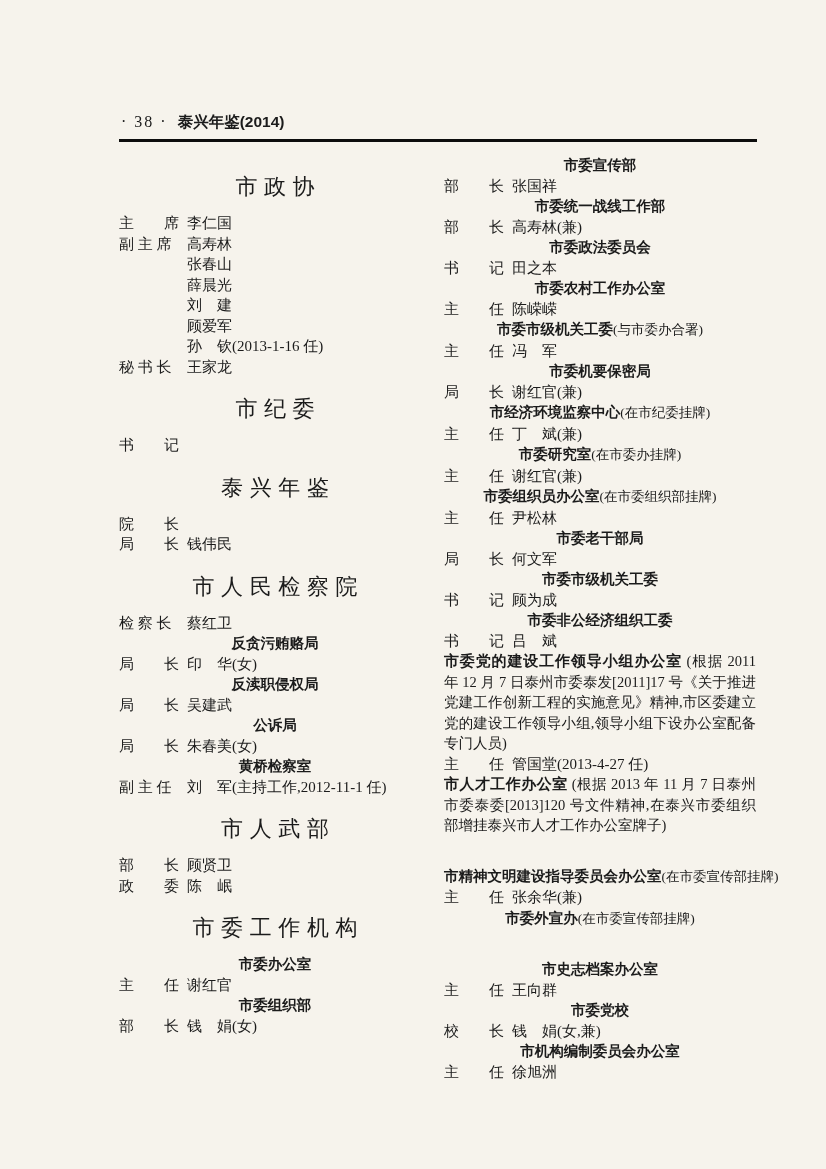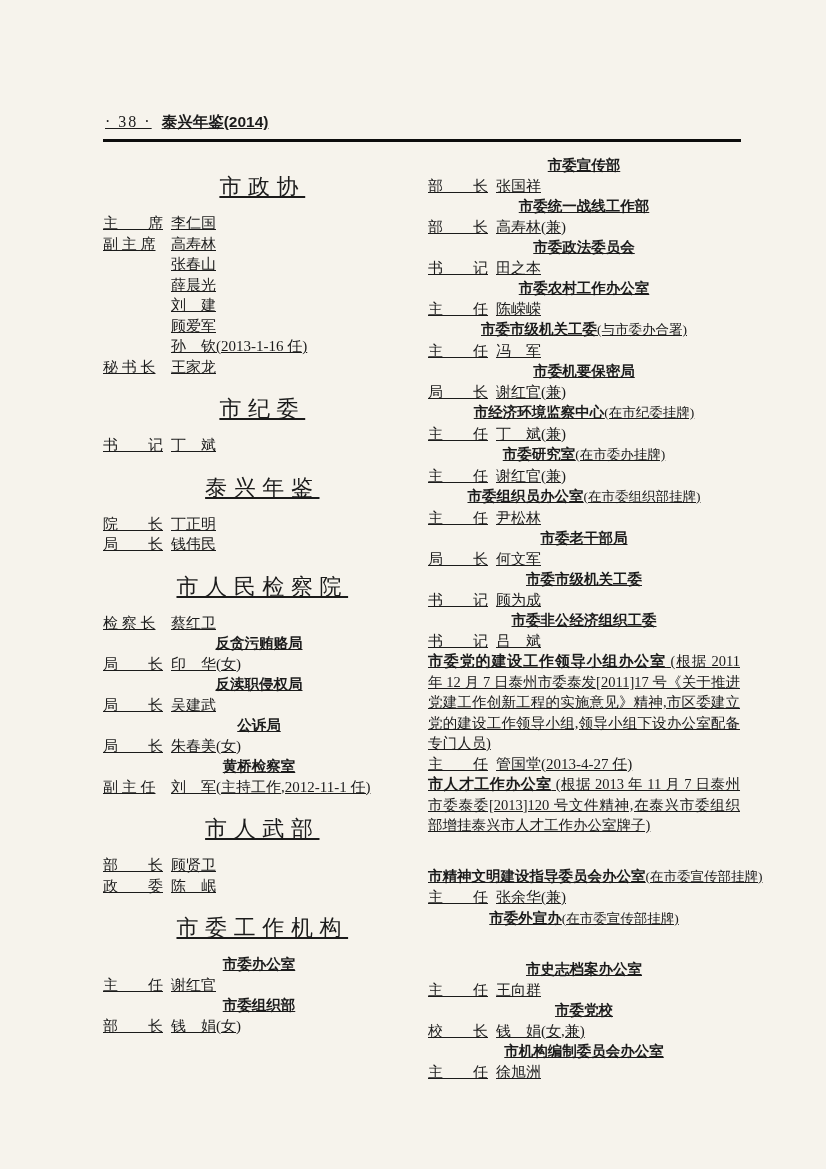--- a/index.html
+++ b/index.html
@@ -11,24 +11,23 @@
     position: relative;
     width: 826px;
     height: 1169px;
     background: #f6f3ec;
     overflow: hidden;
     font-family: "Liberation Serif", "DejaVu Serif", serif;
     color: #1b1b1b;
   }
   .content {
     position: absolute;
-    left: 103px;
+    left: 119px;
     top: 112px;
     width: 638px;
-    text-decoration: underline;
   }
   .page-header {
     display: flex;
     align-items: baseline;
     font-size: 16px;
     line-height: 20px;
     padding-left: 2px;
   }
   .page-marker {
     letter-spacing: 2px;
@@ -147,26 +146,24 @@
             <span class="role"></span>
             <span class="name">孙　钦(2013-1-16 任)</span>
           </div>
           <div class="person">
             <span class="role">秘 书 长</span>
             <span class="name">王家龙</span>
           </div>
           <div class="section">市纪委</div>
           <div class="person">
             <span class="role">书　　记</span>
-            <span class="name">丁　斌</span>
           </div>
           <div class="section">泰兴年鉴</div>
           <div class="person">
             <span class="role">院　　长</span>
-            <span class="name">丁正明</span>
           </div>
           <div class="person">
             <span class="role">局　　长</span>
             <span class="name">钱伟民</span>
           </div>
           <div class="section">市人民检察院</div>
           <div class="person">
             <span class="role">检 察 长</span>
             <span class="name">蔡红卫</span>
           </div>

